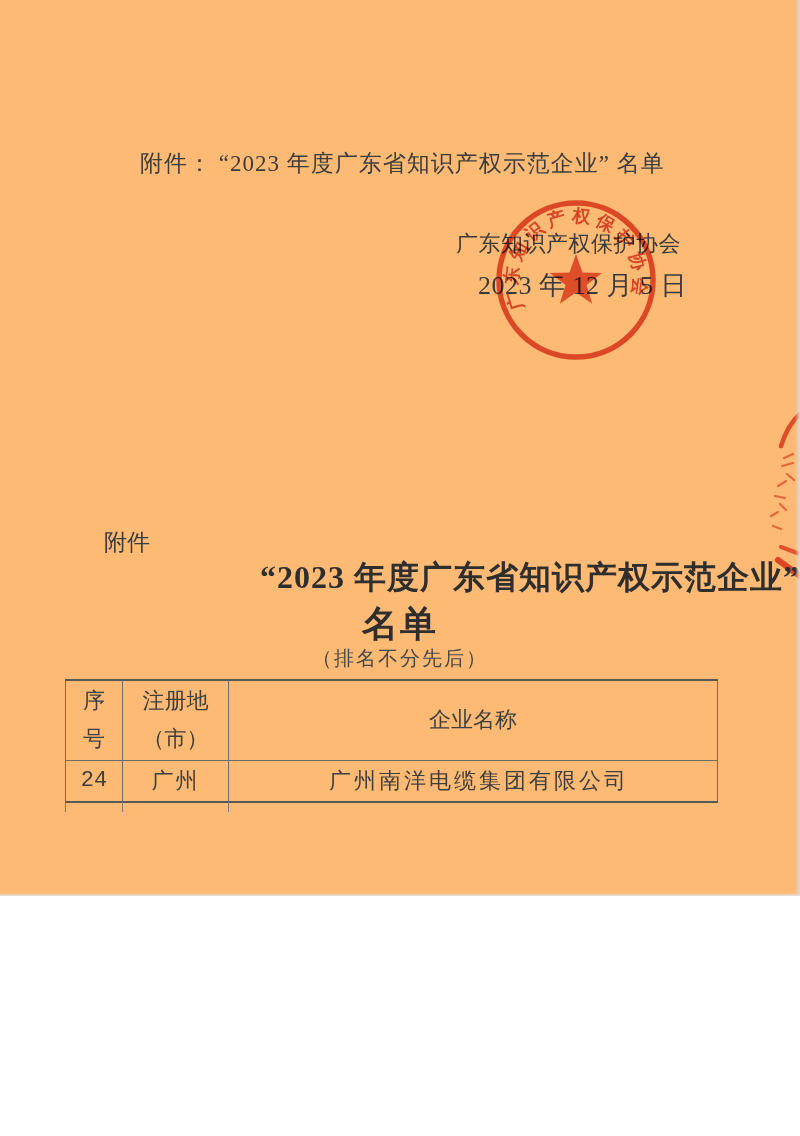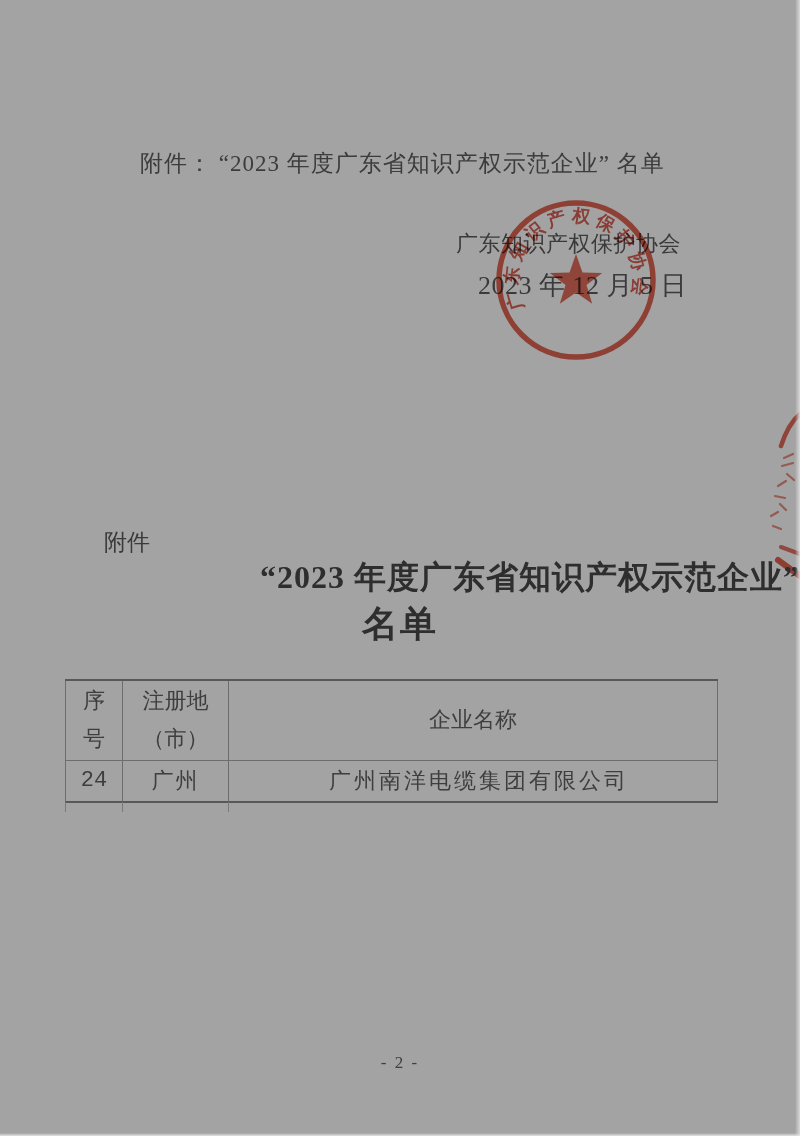--- a/index.html
+++ b/index.html
@@ -1,21 +1,21 @@
 <!DOCTYPE html>
 <html><head>
 <meta charset="utf-8">
 <style>
   * { margin: 0; padding: 0; box-sizing: border-box; }
   html, body { background: #ffffff; }
   .page {
     position: relative;
     width: 800px;
-    height: 1136px;
-    background: #a3a3a3;
+    height: 896px;
+    background: #fdba74;
     overflow: hidden;
     font-family: "Liberation Serif", "DejaVu Serif", serif;
     color: #3b3b3b;
   }
   .scan-edge-right {
     position: absolute; top: 0; right: 0; width: 5px; height: 100%;
     background: linear-gradient(to right, rgba(220,220,220,0) 0%, #d9d9d9 100%);
   }
   .scan-edge-bottom {
     position: absolute; left: 0; bottom: 0; width: 100%; height: 3px;
@@ -128,20 +128,21 @@
       <path d="M 40 160 L 62 176" fill="none" stroke="#d8432f" stroke-width="6" stroke-linecap="round" opacity="0.85"></path>
     </svg>
   </div>
 
   <div class="appendix-label">附件</div>
 
   <div class="doc-title">“2023 年度广东省知识产权示范企业”</div>
 
   <div class="doc-title-2">名单</div>
 
+  <div class="doc-subtitle">（排名不分先后）</div>
 
   <table class="list-table">
     <tbody>
         <tr class="header-row">
       <td class="col-no">
         <div>序</div>
         <div>号</div>
       </td>
       <td class="col-city">
         <div>注册地</div>

